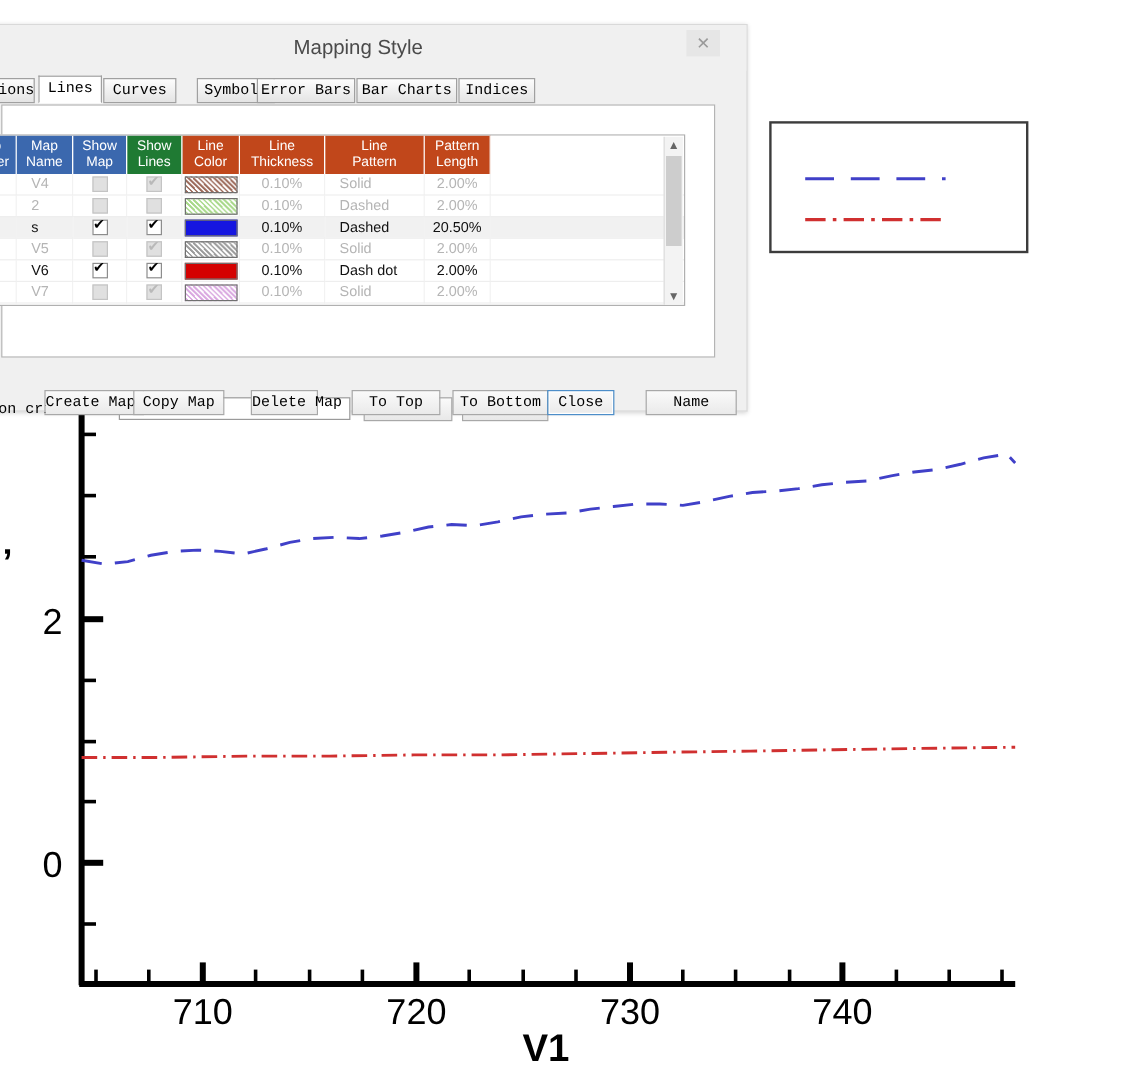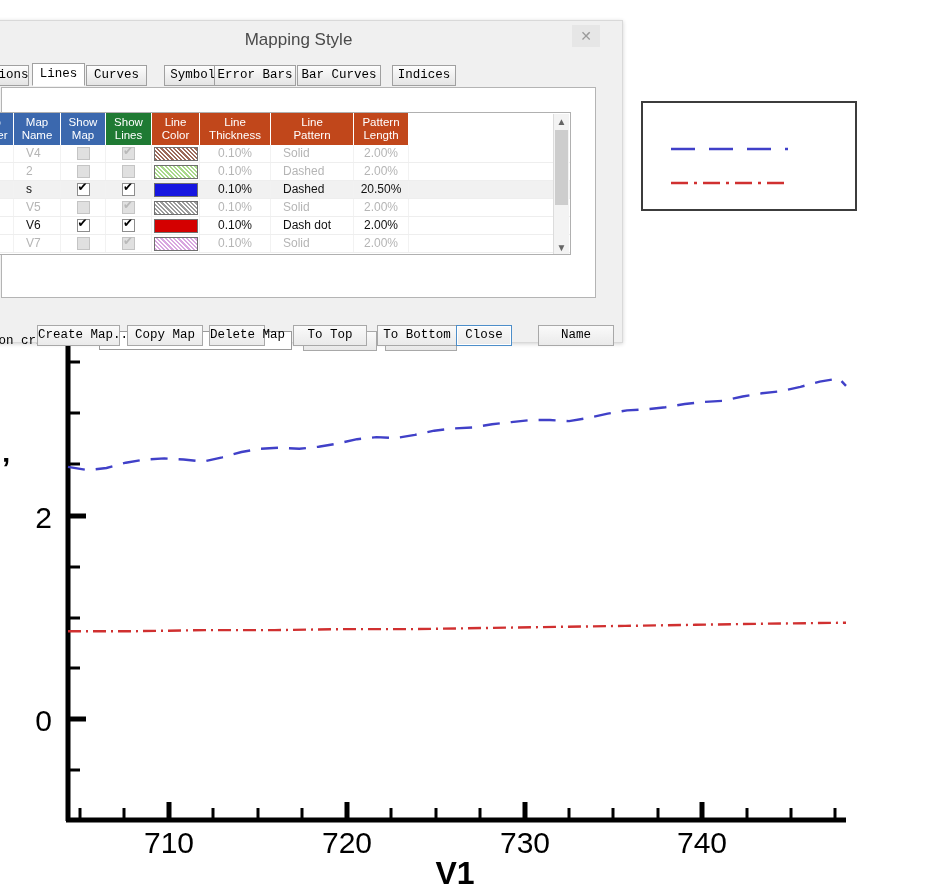--- a/index.html
+++ b/index.html
@@ -179,22 +179,22 @@
     <div id="title-text">Mapping Style</div>
     <div id="close-btn">✕</div>
   </div>
 
   <div id="tabstrip">
       <div class="tab" style="left: 0px; width: 54px;">nitions</div>
       <div class="tab active" style="left: 57px; width: 53px; top: -2px;">Lines</div>
       <div class="tab" style="left: 111px; width: 61px;">Curves</div>
       <div class="tab" style="left: 165px; width: 65px; margin-left: 24px;">Symbols</div>
       <div class="tab" style="left: 239px; width: 82px;">Error Bars</div>
-      <div class="tab" style="left: 322px; width: 84px;">Bar Curves</div>
-      <div class="tab" style="left: 417px; width: 64px;">Indices</div>
+      <div class="tab" style="left: 322px; width: 84px;">Bar Charts</div>
+      <div class="tab" style="left: 407px; width: 64px;">Indices</div>
     </div>
 
   <div id="panel">
 
     <div id="grid">
       <table>
         <thead>
             <tr id="thead-row">
               <th class="blue" style="width: 35px;">ap<br>mber</th>
               <th class="blue" style="width: 44px;">Map<br>Name</th>
@@ -284,20 +284,20 @@
     </div>
 
     <div id="crit-label">ction criteria:</div>
     <input id="crit-input" type="text" placeholder="" style="">
     <div class="sbtn" id="btn-select">Select</div>
     <div class="sbtn" id="btn-clear">Clear</div>
   </div>
 
   <div id="buttonbar">
       <div class="bbtn" style="left: 62px; width: 83px;">Create Map...</div>
-      <div class="bbtn" style="left: 152px; width: 76px;">Copy Map</div>
+      <div class="bbtn" style="left: 136px; width: 76px;">Copy Map</div>
       <div class="bbtn" style="left: 234px; width: 56px;">Delete Map</div>
       <div class="bbtn" style="left: 318px; width: 74px;">To Top</div>
       <div class="bbtn" style="left: 402px; width: 80px;">To Bottom</div>
       <div class="bbtn focus" style="left: 481px; width: 56px;">Close</div>
       <div class="bbtn" style="left: 563px; width: 76px;">Name</div>
     </div>
 </div>
 
 </body></html>

